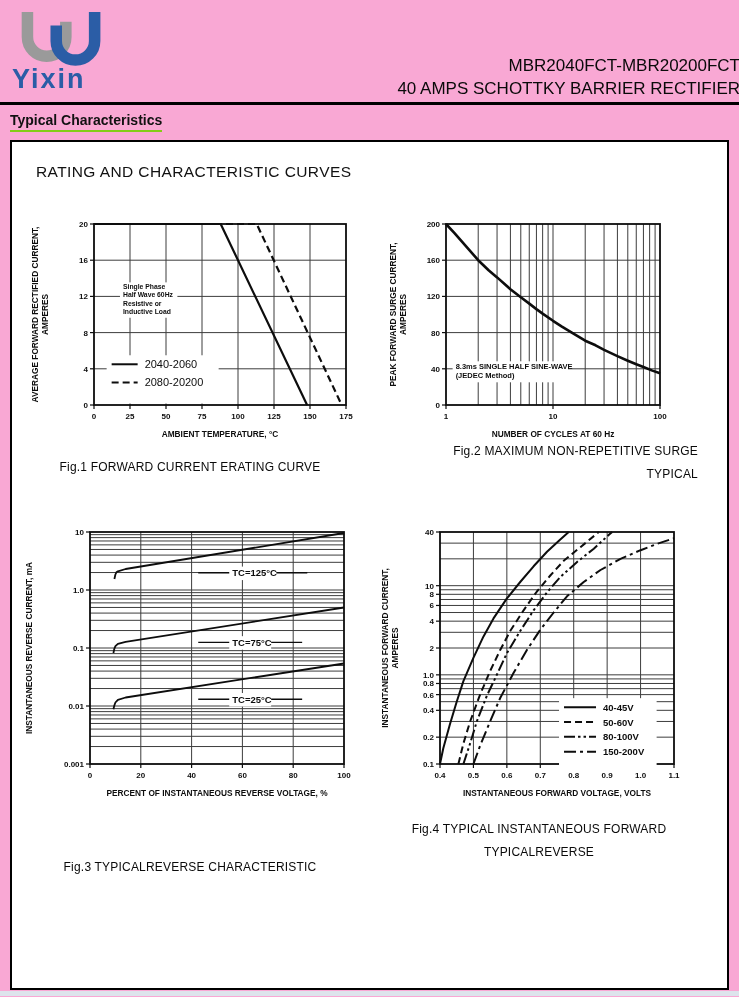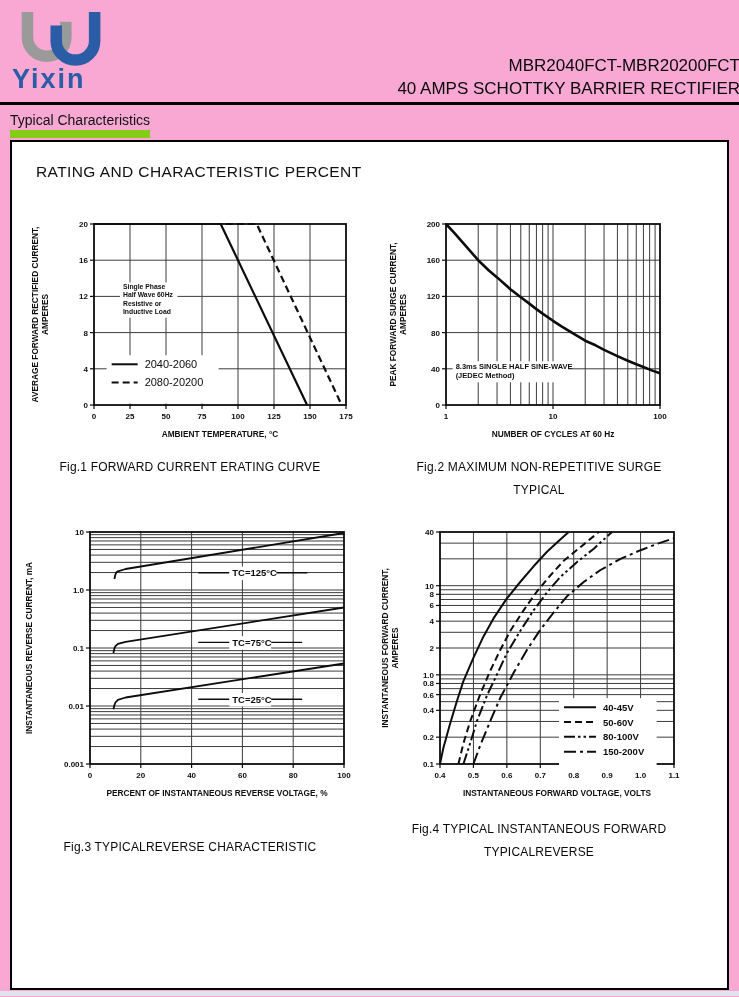--- a/index.html
+++ b/index.html
@@ -4,33 +4,33 @@
 <style>
   html,body{margin:0;padding:0;background:#fff;}
   #page{position:relative;width:739px;height:997px;background:#f9a8d4;overflow:hidden;
         font-family:"Liberation Sans",sans-serif;color:#111;padding-left:16px;}
   .abs{position:absolute;}
   
   #logo{left:14px;top:8px;}
   #brand{left:12px;top:64px;font-size:27px;font-weight:bold;letter-spacing:2px;color:var(--brand-blue);}
   #doc-title{right:15px;top:54px;text-align:right;line-height:23px;font-size:17px;color:#0a0a0a;}
   #header-rule{left:0;top:102px;width:739px;height:3px;background:#000;}
-  #section-title{left:10px;top:112px;font-size:14px;font-weight:normal;border-bottom:8px solid #84cc16;padding-bottom:2px;}
+  #section-title{left:10px;top:112px;font-size:14px;font-weight:bold;border-bottom:2px solid #84cc16;padding-bottom:2px;}
   
   #panel{left:10px;top:140px;width:715px;height:846px;border:2px solid #000;background:#fff;}
   #panel-heading{left:36px;top:163px;font-size:15.5px;letter-spacing:0.4px;}
   
   #chart0{left:30px;top:210px;}
   #chart1{left:388px;top:210px;}
   #chart2{left:24px;top:520px;}
   #chart3{left:380px;top:520px;}
   .caption{font-size:12px;letter-spacing:0.2px;text-align:center;line-height:23px;color:#0a0a0a;}
   #cap0{left:10px;top:456px;width:360px;}
-  #cap1{left:380px;top:456px;width:318px;}
-  #cap2{left:10px;top:836px;width:360px;}
+  #cap1{left:380px;top:440px;width:318px;text-align:right;}
+  #cap2{left:10px;top:856px;width:360px;}
   #cap3{left:380px;top:818px;width:318px;}
   #footer-bar{left:0;top:991px;width:739px;height:5px;background:var(--footer-bar);}
   svg text{fill:#0d0d0d;}
 </style>
 </head>
 <body>
 
 <div id="page">
 
   <svg id="logo" class="abs" width="96" height="60" viewBox="0 0 100 62">
@@ -41,21 +41,21 @@
 
   <div id="doc-title" class="abs">
     <div>MBR2040FCT-MBR20200FCT</div>
     <div>40 AMPS SCHOTTKY BARRIER RECTIFIER</div>
   </div>
 
   <div id="header-rule" class="abs"></div>
   <div id="section-title" class="abs">Typical Characteristics</div>
 
   <div id="panel" class="abs"></div>
-  <div id="panel-heading" class="abs">RATING AND CHARACTERISTIC PERCENT</div>
+  <div id="panel-heading" class="abs">RATING AND CHARACTERISTIC CURVES</div>
 
   <div id="chart0" class="abs"><svg width="352" height="243">
         <line x1="100" y1="14" x2="100" y2="195" stroke="#3d3d3d" stroke-width="1"></line>
         <line x1="136" y1="14" x2="136" y2="195" stroke="#3d3d3d" stroke-width="1"></line>
         <line x1="172" y1="14" x2="172" y2="195" stroke="#3d3d3d" stroke-width="1"></line>
         <line x1="208" y1="14" x2="208" y2="195" stroke="#3d3d3d" stroke-width="1"></line>
         <line x1="244" y1="14" x2="244" y2="195" stroke="#3d3d3d" stroke-width="1"></line>
         <line x1="280" y1="14" x2="280" y2="195" stroke="#3d3d3d" stroke-width="1"></line>
         <line x1="64" y1="158.8" x2="316" y2="158.8" stroke="#3d3d3d" stroke-width="1"></line>
         <line x1="64" y1="122.6" x2="316" y2="122.6" stroke="#3d3d3d" stroke-width="1"></line>

